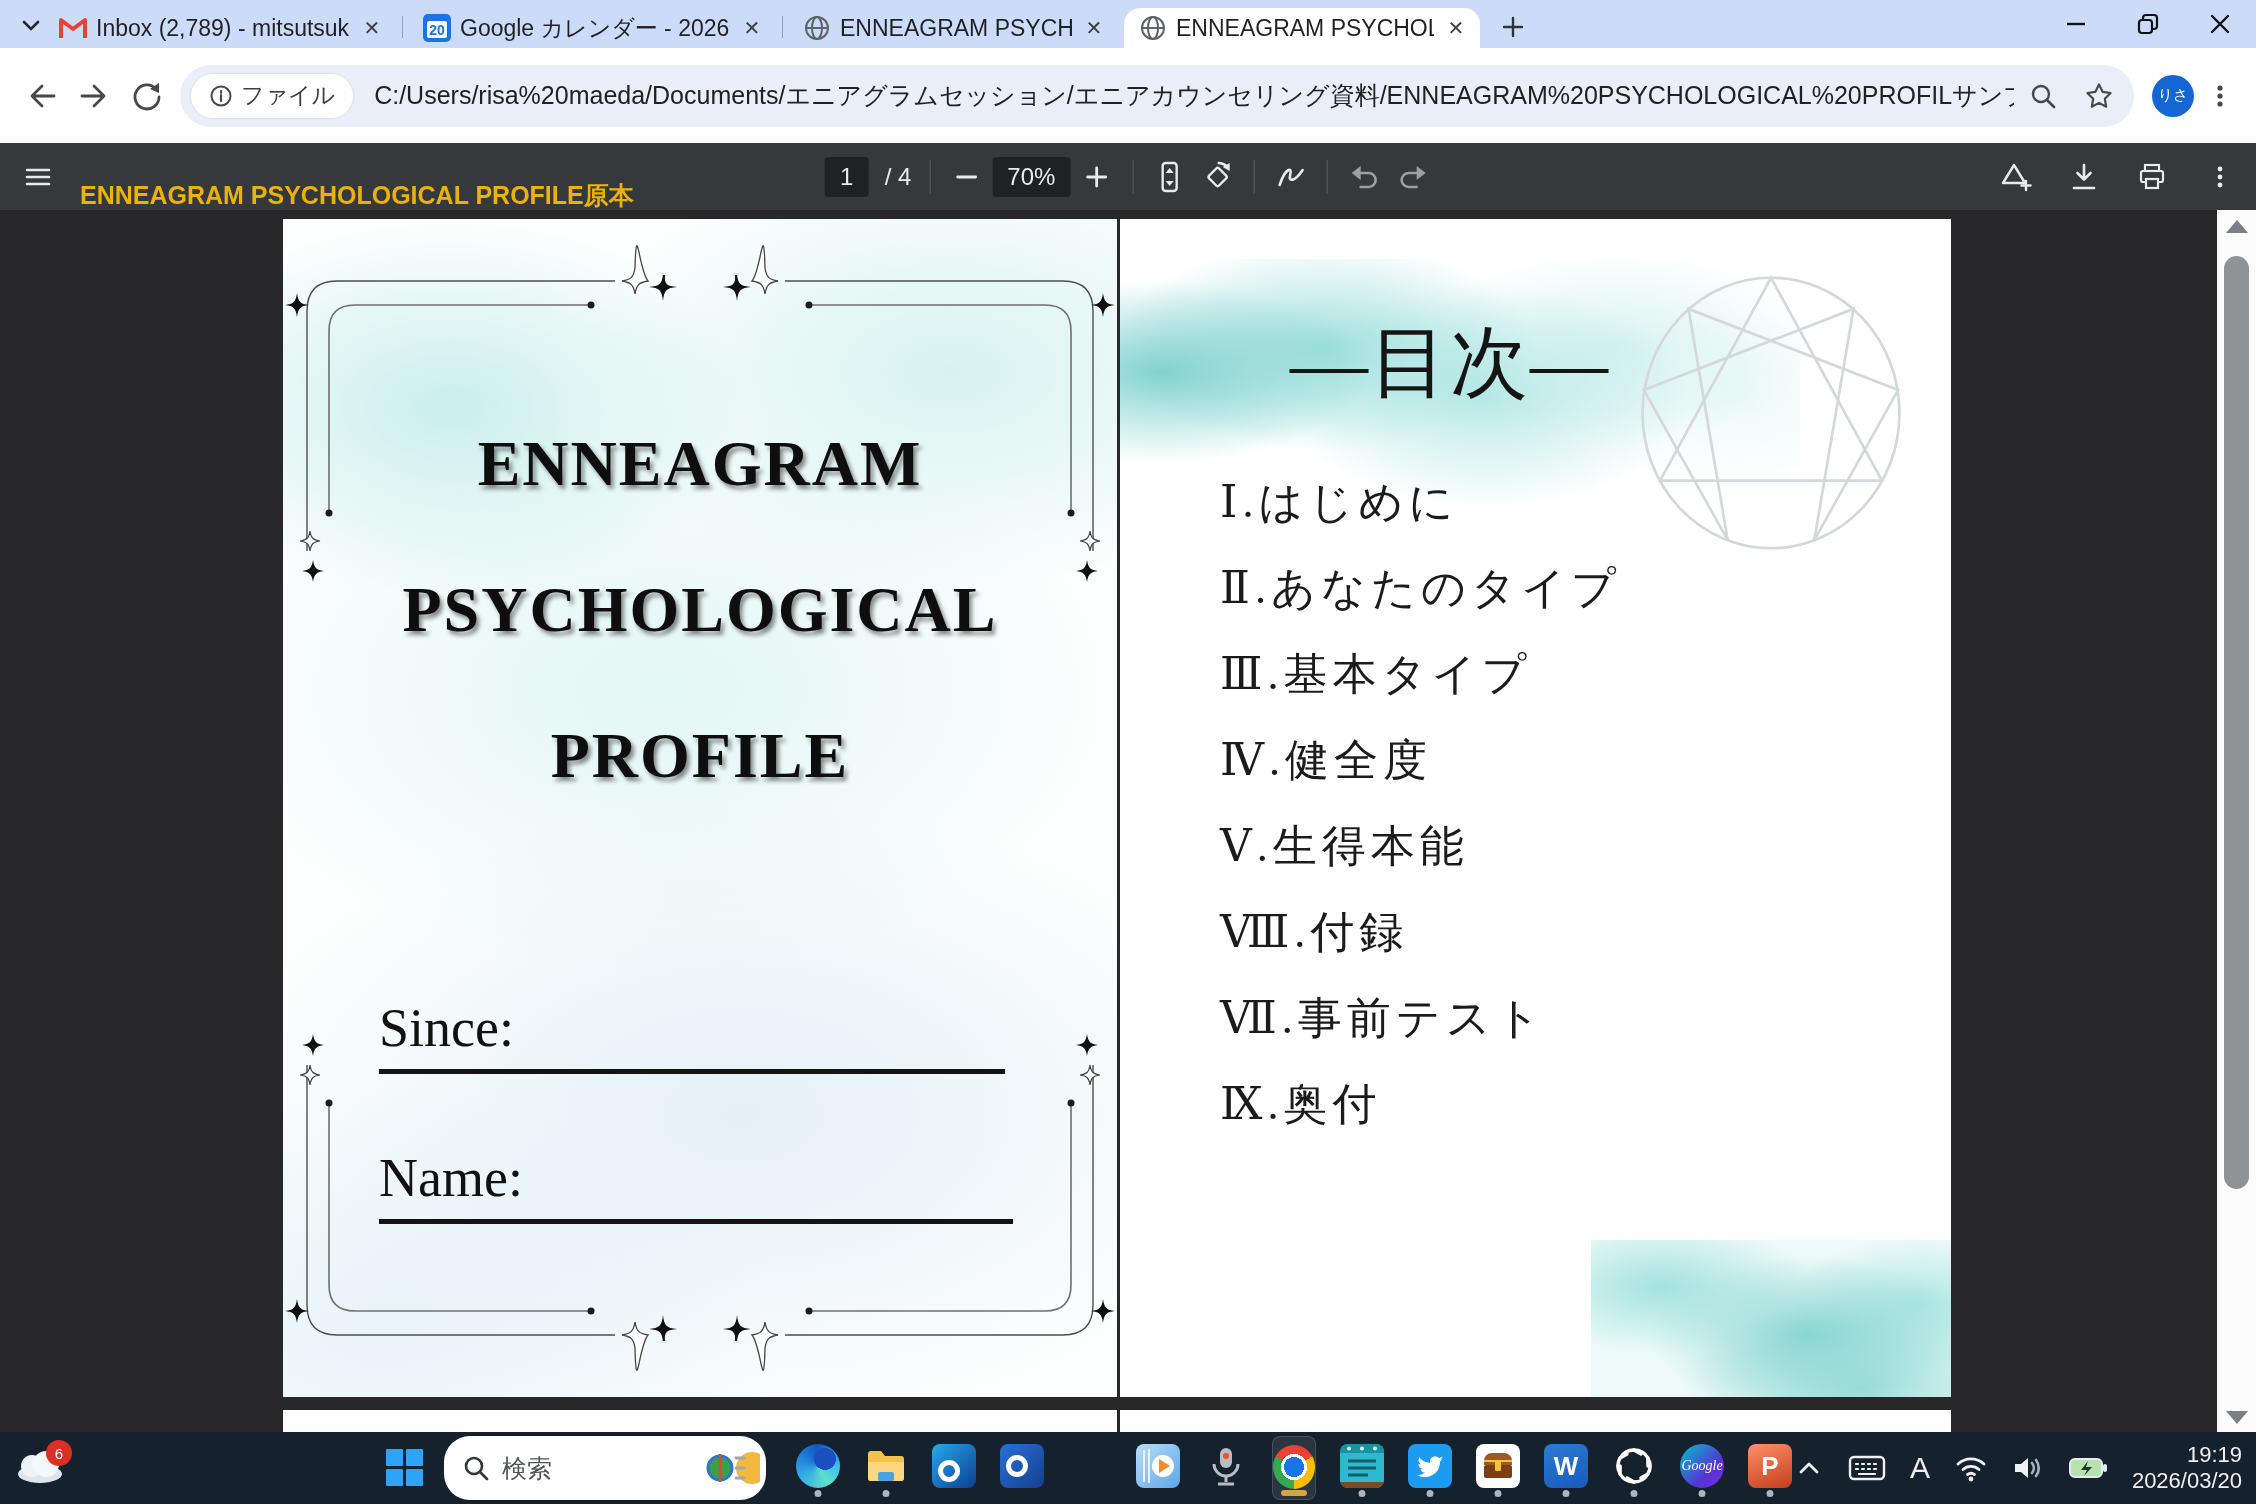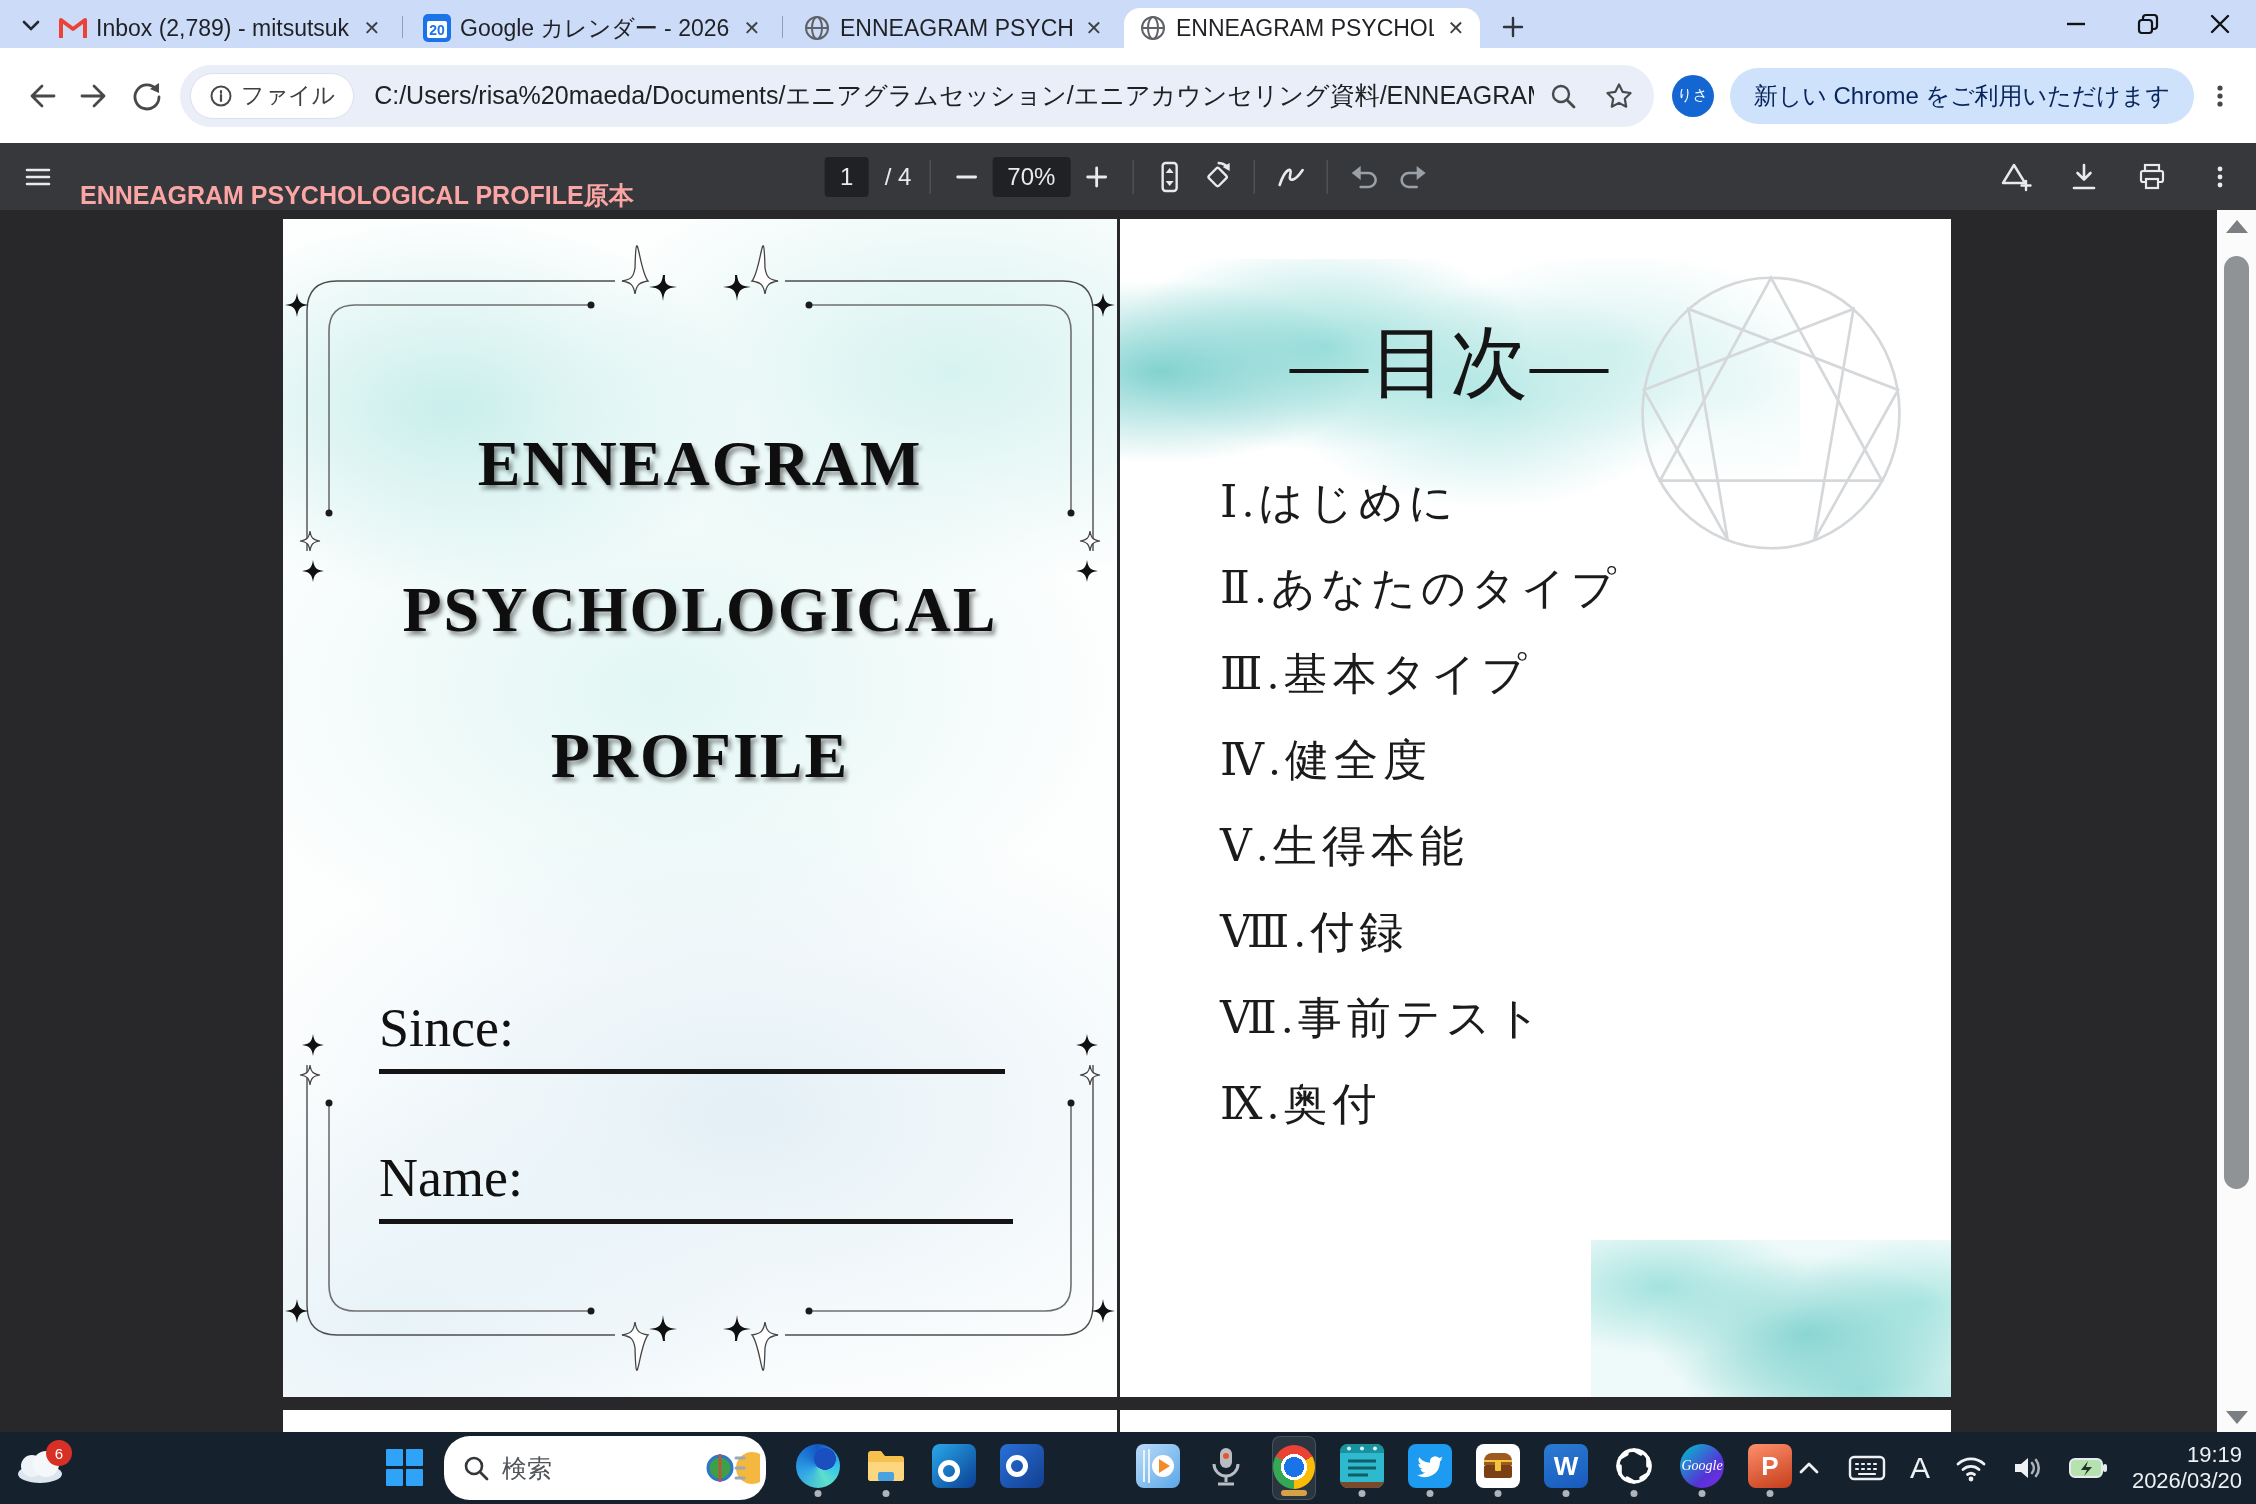--- a/index.html
+++ b/index.html
@@ -30,21 +30,21 @@
   .chip span { font-size:23px; color:#3c4043; }
   .url { font-size:25px; color:#202124; white-space:nowrap; overflow:hidden; margin-left:20px; flex:1; min-width:0; }
   .omni-icons { display:flex; gap:26px; margin-left:14px; flex:none; }
   .avatar { width:42px; height:42px; border-radius:50%; background:#1467d2; color:#fff; font-size:15px; display:flex; align-items:center; justify-content:center; margin-left:18px; flex:none; }
   .update-btn { height:56px; background:#cfe2fc; border-radius:28px; color:#08245c; font-size:24px; display:flex; align-items:center; padding:0 24px; margin-left:16px; white-space:nowrap; flex:none; }
   .kebab { width:40px; height:52px; display:flex; align-items:center; justify-content:center; margin-left:6px; flex:none; }
 
   
   .pdfbar { position:relative; height:67px; background:#36383b; display:flex; align-items:center; flex:none; color:#f1f3f4; }
   .pdfbar .ham { width:40px; height:40px; margin-left:18px; display:flex; align-items:center; justify-content:center; }
-  .pdf-title { font-size:25px; font-weight:bold; margin-left:22px; color:#fca5a5; white-space:nowrap;margin-top:38px; }
+  .pdf-title { font-size:25px; font-weight:bold; margin-left:22px; color:#eab308; white-space:nowrap;margin-top:38px; }
   .pdf-center { position:absolute; left:50%; transform:translateX(-50%); display:flex; align-items:center; height:100%; }
   .numbox { background:#202124; border-radius:4px; height:40px; display:flex; align-items:center; justify-content:center; font-size:24px; color:#e8eaed; }
   .page-box { width:44px; }
   .zoom-box { width:78px; }
   .pdf-sep { width:1px; height:34px; background:#5c5f62; margin:0 18px; }
   .pdf-ibtn { width:36px; height:36px; display:flex; align-items:center; justify-content:center; }
   .pdf-right { position:absolute; right:18px; display:flex; align-items:center; gap:32px; }
 
   
   .viewer { position:relative; flex:1; background:#28282b; overflow:hidden; }
@@ -245,21 +245,20 @@
             <circle cx="13" cy="13" r="8" stroke="#474a4d" stroke-width="2.4" fill="none"></circle>
             <path d="M19 19 L26 26" stroke="#474a4d" stroke-width="2.8" stroke-linecap="round"></path>
           </svg>
         <svg class="ic" width="30" height="30" viewBox="0 0 30 30">
             <path d="M15 3.5 l3.6 7.3 8 1.2 -5.8 5.7 1.4 8 -7.2-3.8 -7.2 3.8 1.4-8 -5.8-5.7 8-1.2 Z" stroke="#474a4d" stroke-width="2.2" fill="none" stroke-linejoin="round"></path>
           </svg>
       </div>
     </div>
 
     <div class="avatar">りさ</div>
-    <div class="update-btn">新しい Chrome をご利用いただけます</div>
     <div class="kebab">
       <svg class="ic" width="26" height="26" viewBox="0 0 26 26">
           <circle cx="13" cy="5" r="2.6" fill="#45484b"></circle>
           <circle cx="13" cy="13" r="2.6" fill="#45484b"></circle>
           <circle cx="13" cy="21" r="2.6" fill="#45484b"></circle>
         </svg>
     </div>
   </div>
 
   <div class="pdfbar">

